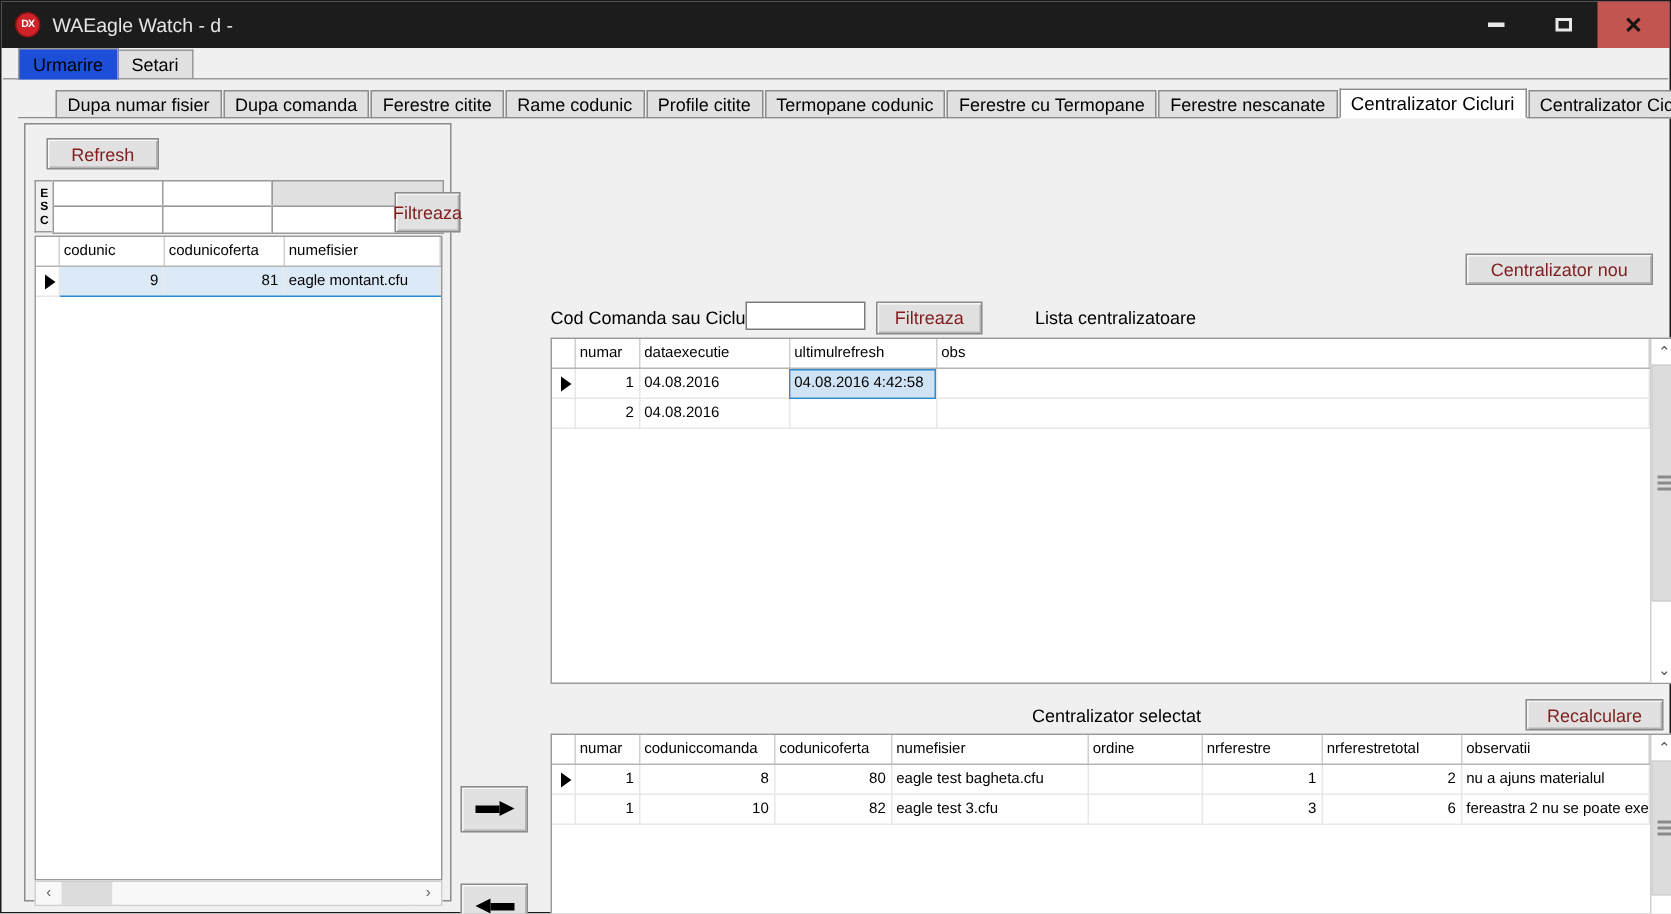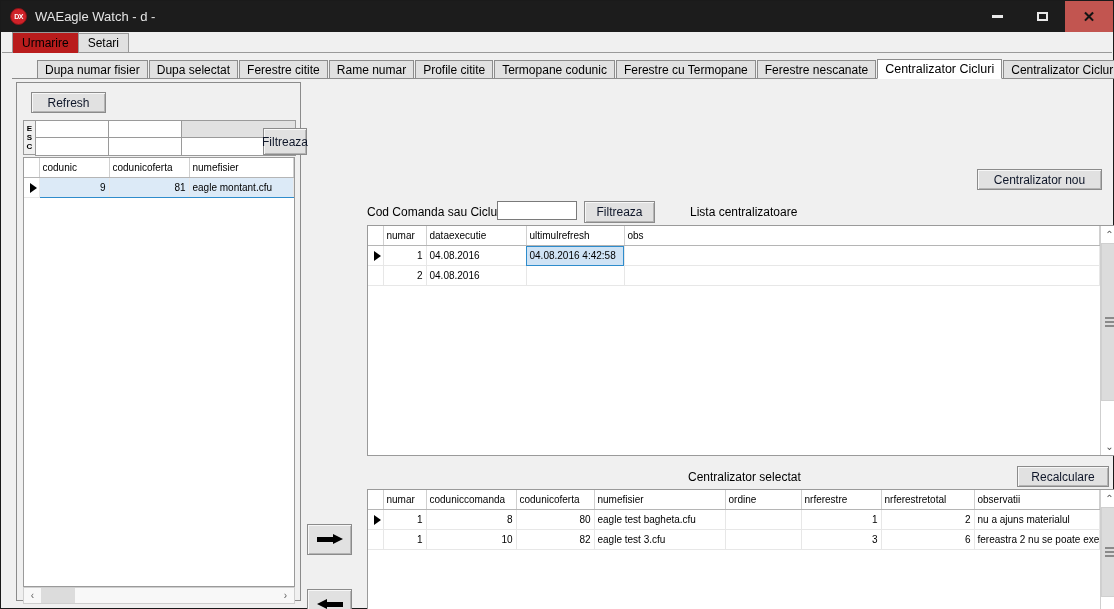--- a/index.html
+++ b/index.html
@@ -62,21 +62,21 @@
   .otab {
     height: 20px; line-height: 19px;
     padding: 0 9px;
     font-size: 12px;
     border: 1px solid #9a9a9a; border-bottom: none;
     background: #e1e1e1;
     box-sizing: border-box;
     margin-right: -1px;
   }
   .otab.active {
-    background: #b91c1c;
+    background: #1d4ed8;
     border-color: #9a9a9a;
     height: 21px; line-height: 20px;
     position: relative; z-index: 3;
   }
   
   .page {
     position: absolute; left: 1px; top: 51px;
     width: 1110px; height: 556px;
     background: #f0f0f0;
     border-top: 1px solid #9a9a9a;
@@ -117,21 +117,21 @@
     box-sizing: border-box;
   }
 
   
   .btn {
     background: #e1e1e1;
     border: 1px solid #8b8b8b;
     box-shadow: inset 1px 1px 0 #f7f7f7, inset -1px -1px 0 #b4b4b4;
     font-family: "Liberation Sans", sans-serif;
     font-size: 12px;
-    color: #0f172a;
+    color: #7f1d1d;
     display: flex; align-items: center; justify-content: center;
     box-sizing: border-box;
     cursor: default;
   }
   .txtbox {
     background: #ffffff;
     border: 1px solid #7a7a7a;
     box-sizing: border-box;
   }
 
@@ -337,23 +337,23 @@
     </div>
     <div class="otab">
       <span>Setari</span>
     </div>
   </div>
 
   <div class="page">
 
     <div class="inner-tabs">
       <div class="itab"><span>Dupa numar fisier</span></div>
-      <div class="itab"><span>Dupa selectat</span></div>
+      <div class="itab"><span>Dupa comanda</span></div>
       <div class="itab"><span>Ferestre citite</span></div>
-      <div class="itab"><span>Rame numar</span></div>
+      <div class="itab"><span>Rame codunic</span></div>
       <div class="itab"><span>Profile citite</span></div>
       <div class="itab"><span>Termopane codunic</span></div>
       <div class="itab"><span>Ferestre cu Termopane</span></div>
       <div class="itab"><span>Ferestre nescanate</span></div>
       <div class="itab active"><span>Centralizator Cicluri</span></div>
       <div class="itab"><span>Centralizator Cicluri productie</span></div>
     </div>
     <div class="inner-tab-underline"></div>
 
     <div class="content-area">

